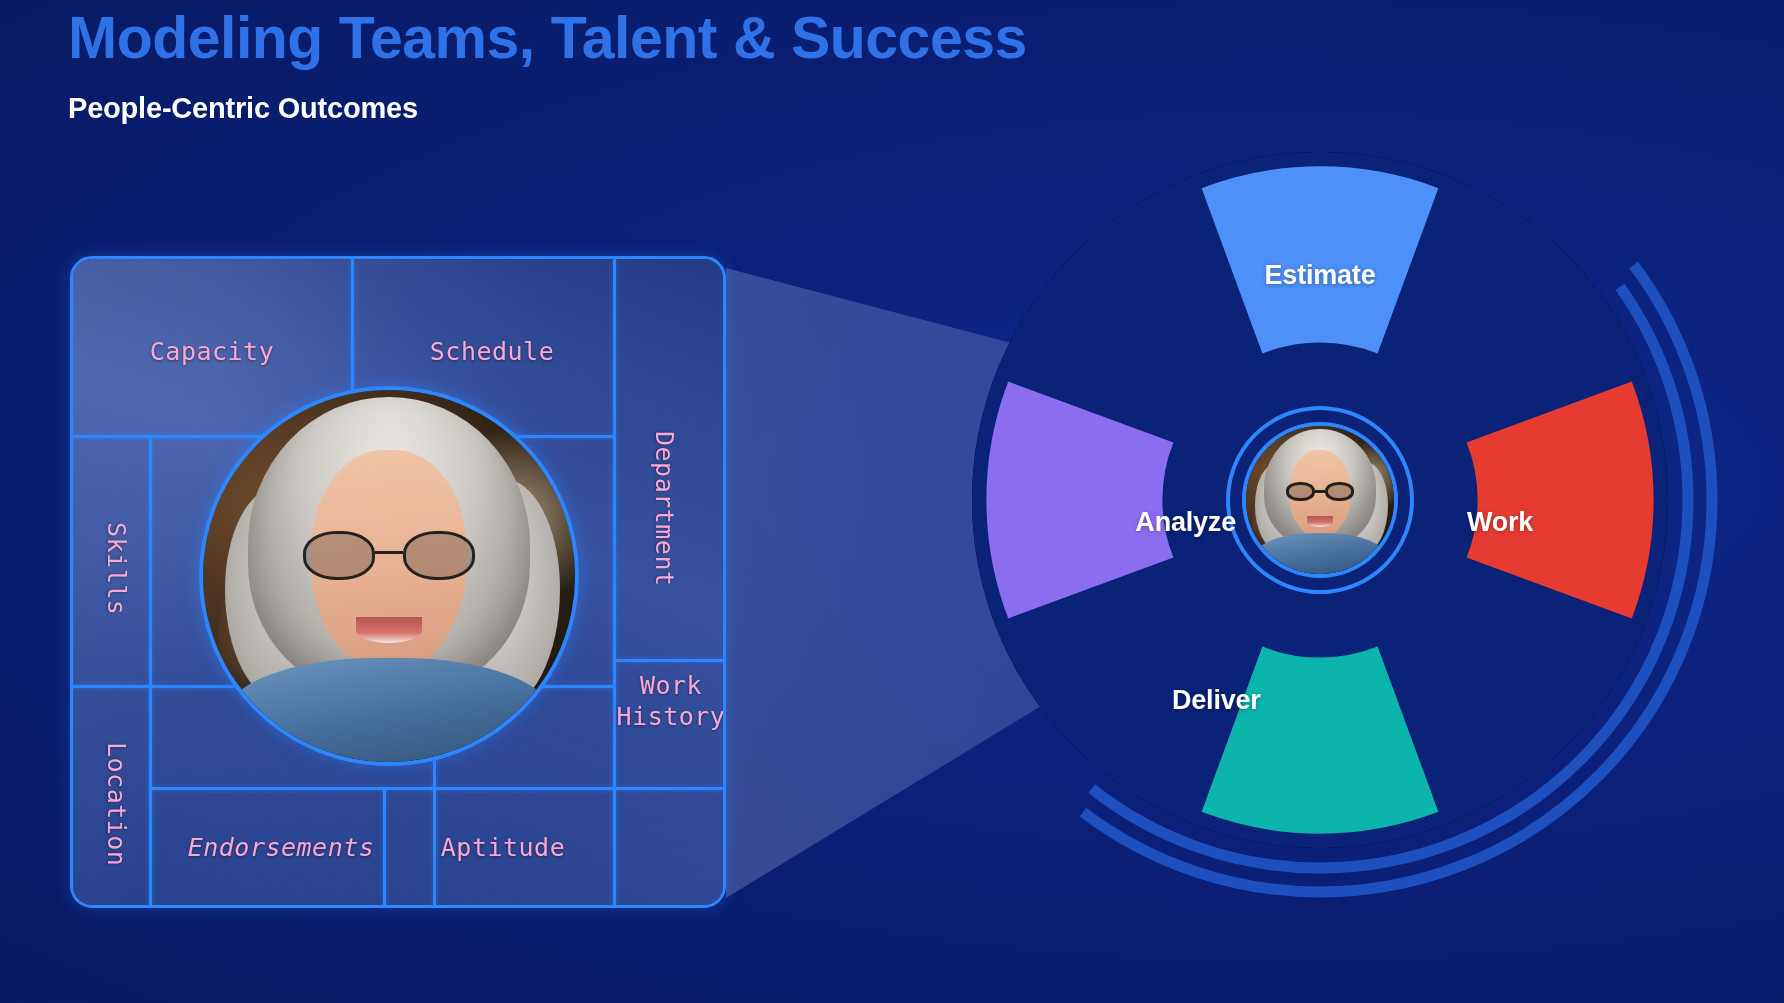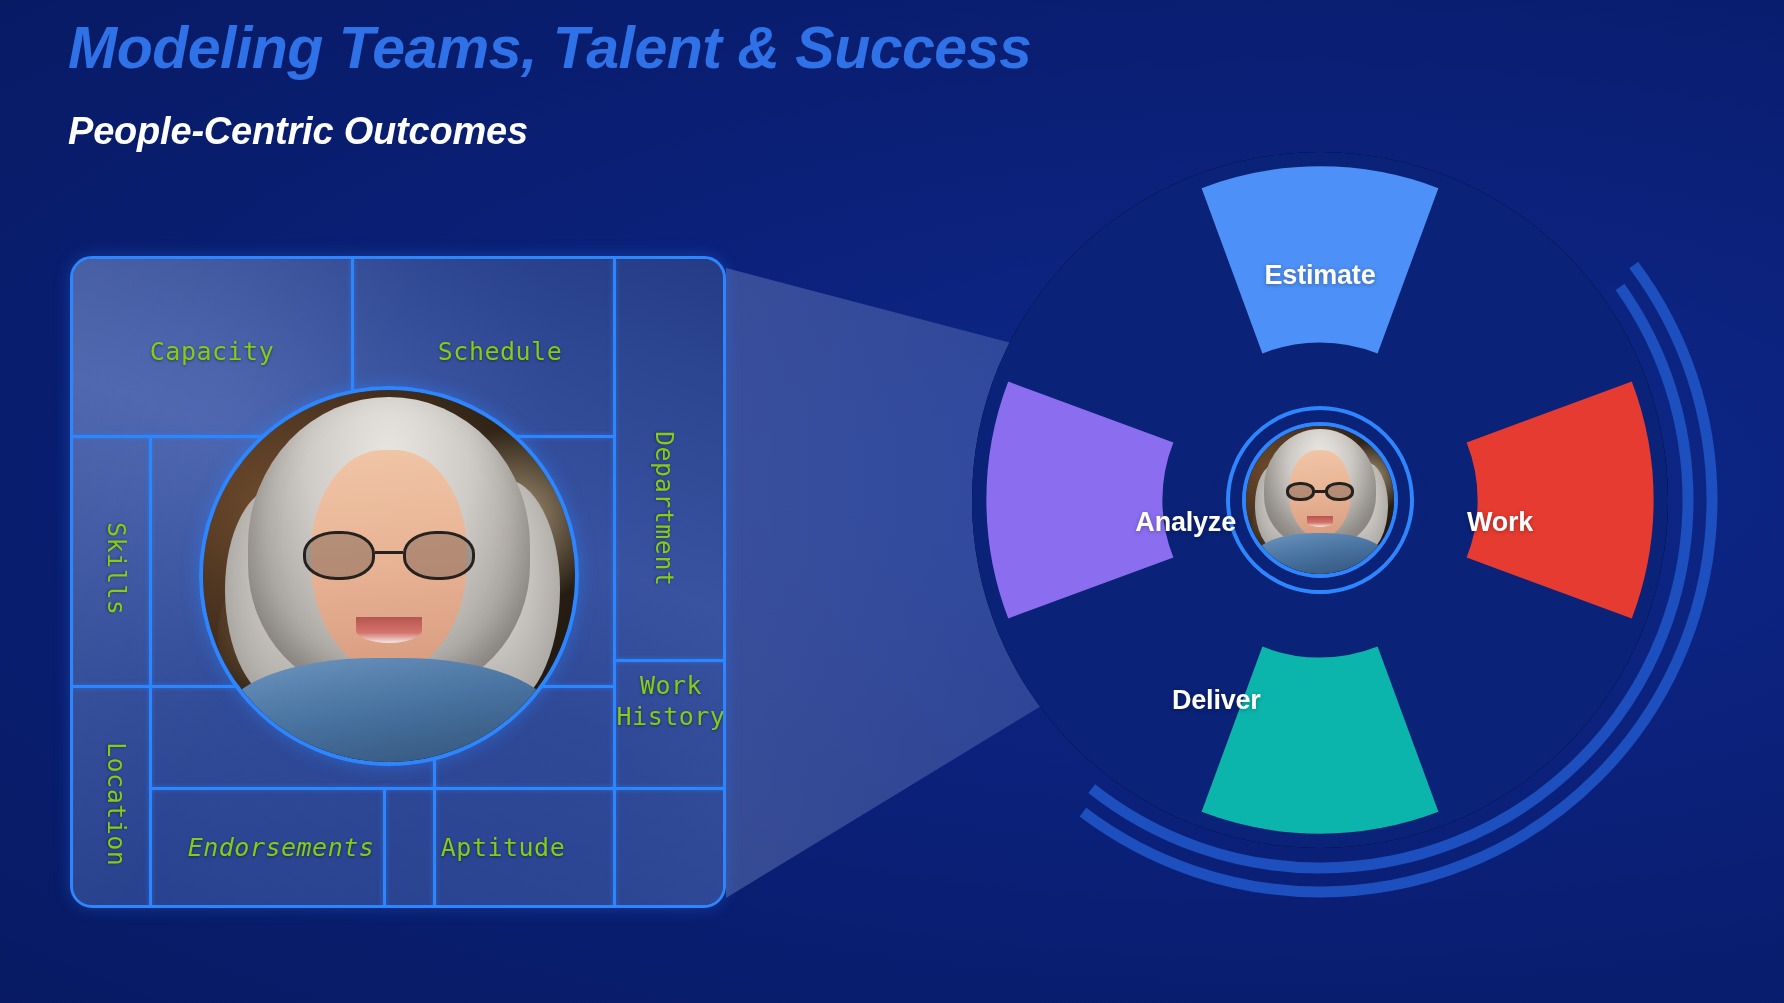--- a/index.html
+++ b/index.html
@@ -10,28 +10,28 @@
     position:relative;
   }
   
   .bg-vignette{
     position:absolute; inset:0;
     background:radial-gradient(ellipse at 72% 48%, #0e2a8c 0%, #0b2079 46%, #071a63 100%);
     z-index:0;
   }
 
   
-  .header{ position:absolute; left:68px; top:18px; z-index:40;font-style:italic; }
+  .header{ position:absolute; left:68px; top:8px; z-index:40; }
   .title{
     font-size:59px; font-weight:700; color:#2f72e8;
     letter-spacing:-0.5px; line-height:1.05; white-space:nowrap;
   }
   .subtitle{
-    margin-top:30px;
-    font-size:38px; font-weight:700; color:#ffffff;
+    margin-top:22px;
+    font-size:29px; font-weight:700; color:#ffffff;
     letter-spacing:-0.2px; white-space:nowrap;
   }
 
   
   .beam{ position:absolute; left:0; top:0; width:1784px; height:1003px; z-index:6; pointer-events:none; }
 
   
   .grid-panel{
     position:absolute; left:70px; top:256px;
     width:656px; height:652px;
@@ -58,21 +58,21 @@
     opacity:.55;
   }
 
   
   .gl{ position:absolute; background:#2e86ff; z-index:3; box-shadow:0 0 5px rgba(46,134,255,.55); }
   .gl.h{ height:3px; }
   .gl.v{ width:3px; }
 
   .cell-label{
     position:absolute; z-index:5;
-    color:#84cc16;
+    color:#f9a8d4;
     font-family:"DejaVu Sans Mono","Liberation Mono", monospace;
     font-size:25px; font-weight:400; letter-spacing:0.5px;
     text-align:center; line-height:1.22;
     text-shadow:0 1px 3px rgba(0,0,0,.45);
     white-space:pre-line;
   }
   .cell-label.vert{
     writing-mode:vertical-rl; text-orientation:mixed;
   }
 
@@ -213,21 +213,21 @@
           <div class="lens r"></div>
           <div class="bridge"></div>
         </div>
       <div class="smile"></div>
       <div class="shirt"></div>
     </div>
   </div>
 
   <div class="cell-label" style="left:0; top:78px; width:278px;">Capacity</div>
 
-  <div class="cell-label" style="left:286px; top:78px; width:282px;">Schedule</div>
+  <div class="cell-label" style="left:278px; top:78px; width:282px;">Schedule</div>
 
   <div class="cell-label vert" style="left:566px; top:130px; height:240px; width:40px;">Department</div>
 
   <div class="cell-label vert" style="left:18px; top:240px; height:140px; width:40px;">Skills</div>
 
   <div class="cell-label vert" style="left:18px; top:460px; height:170px; width:40px;">Location</div>
 
   <div class="cell-label" style="left:540px; top:412px; width:116px;">Work
 History</div>
 

